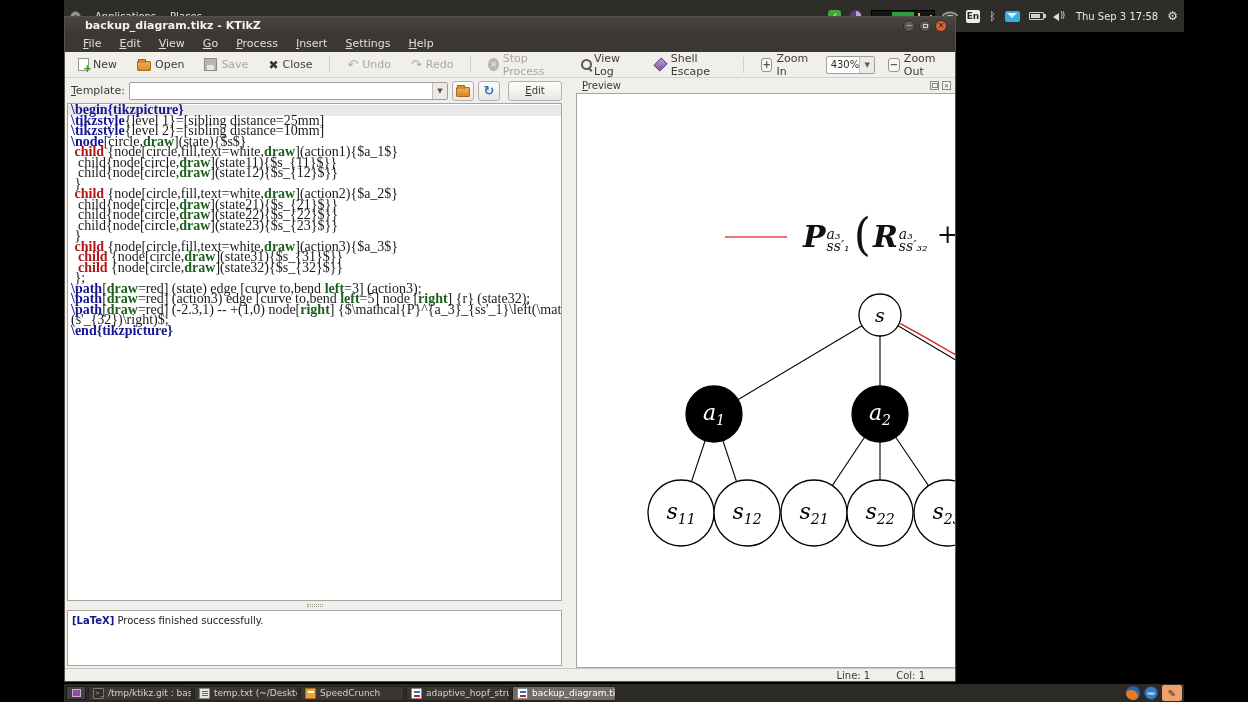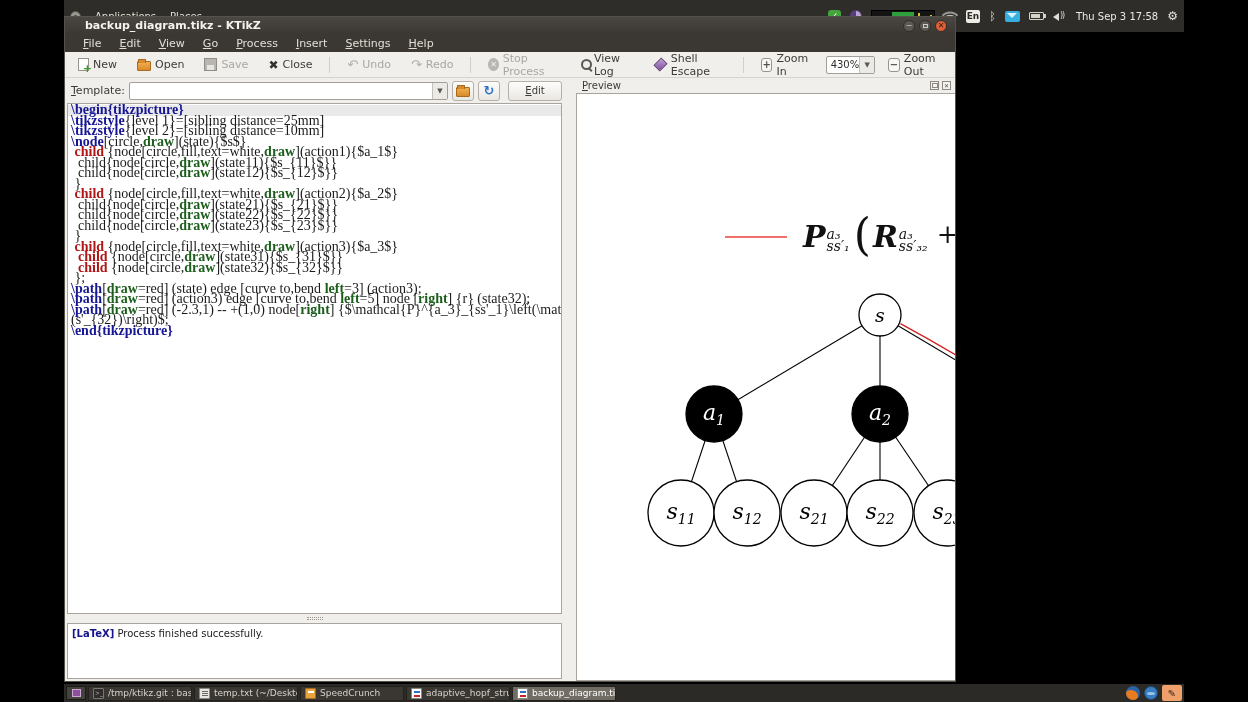--- a/index.html
+++ b/index.html
@@ -344,20 +344,24 @@
                 <circle cx="437" cy="419" r="33" fill="#ffffff" stroke="#000" stroke-width="1.3"></circle>
                 <text x="437" y="425" text-anchor="middle" fill="#000" font-family="DejaVu Serif, serif" font-style="italic" font-size="22"><tspan>s</tspan><tspan dy="5" font-size="14.08">31</tspan></text>
                 <circle cx="503" cy="419" r="33" fill="#ffffff" stroke="#000" stroke-width="1.3"></circle>
                 <text x="503" y="425" text-anchor="middle" fill="#000" font-family="DejaVu Serif, serif" font-style="italic" font-size="22"><tspan>s</tspan><tspan dy="5" font-size="14.08">32</tspan></text>
                 <text x="497" y="343" font-family="DejaVu Serif, serif" font-size="18" fill="#000">r</text>
               </svg>
           </div>
         </div>
       </div>
 
+      <div class="statusbar">
+        <span>Line: 1</span>
+        <span>Col: 1</span>
+      </div>
     </div>
 
     <div class="taskbar" id="taskbar">
       <span class="tb-show">
           <i></i>
         </span>
     <span class="task-item">
           <span class="tk tk-term"></span>
           <span>/tmp/ktikz.git : bash ...</span>
         </span>

